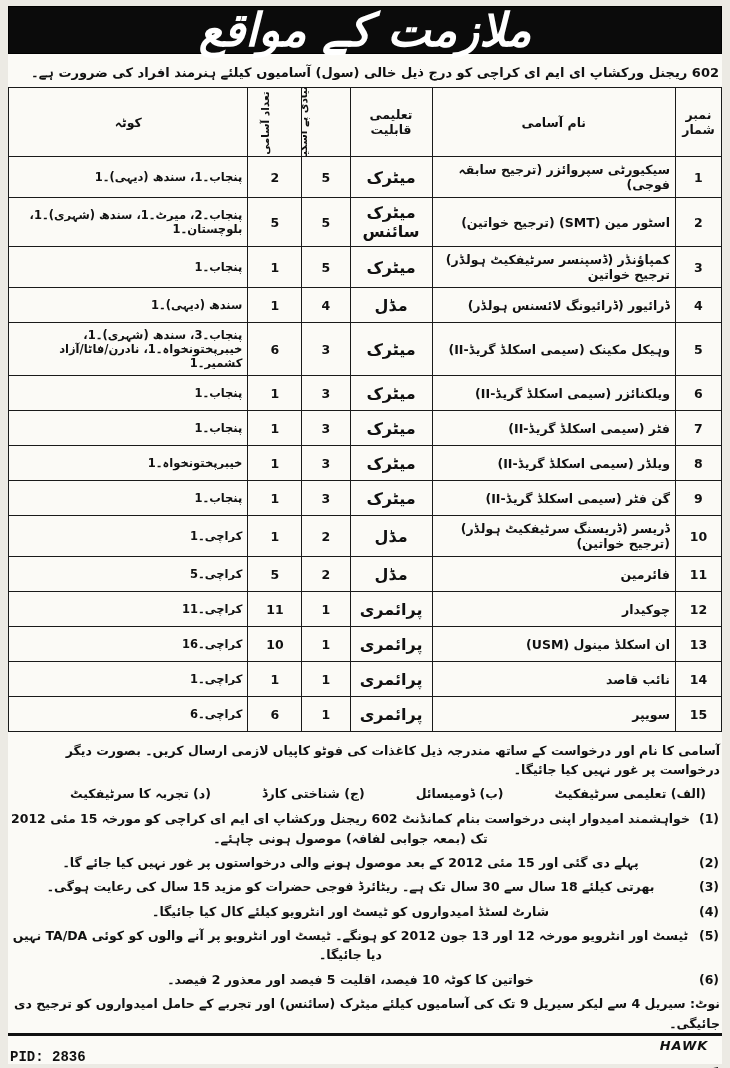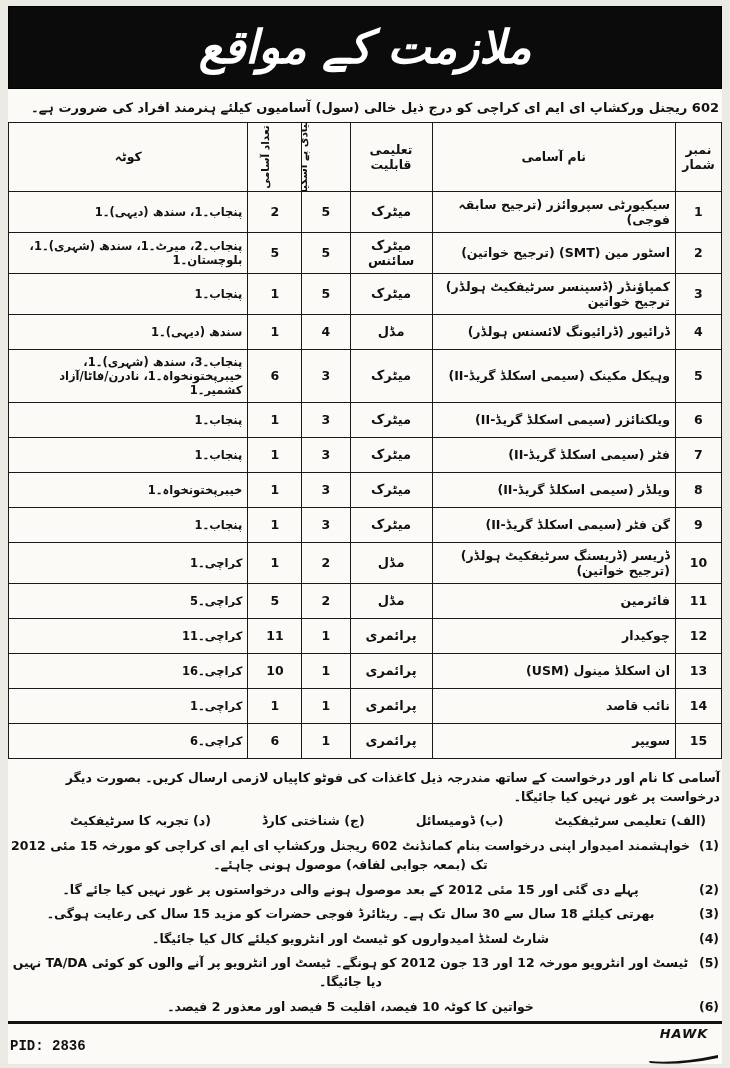--- a/index.html
+++ b/index.html
@@ -34,21 +34,21 @@
     border:1.5px solid #1a1a1a;
     padding:5px 5px;
     font-size:12.5px;font-weight:bold;
     vertical-align:middle;
     overflow:hidden;
   }
   thead th{height:58px;font-size:12.5px;text-align:center;}
   td{height:24px;}
   .c-serial{text-align:center;}
   .c-post{text-align:right;}
-  .c-qual{text-align:center;font-size:13px;}
+  .c-qual{text-align:center;font-size:16px;}
   .c-scale{text-align:center;}
   .c-count{text-align:center;}
   .c-quota{text-align:right;font-size:11.5px;}
   .vert span{
     display:inline-block;
     transform:rotate(-90deg);
     white-space:nowrap;
     font-size:10.5px;
   }
   
@@ -271,20 +271,21 @@
         </div>
         <div class="note-row">
           <span class="note-marker">(5)</span>
           <span class="note-text">ٹیسٹ اور انٹرویو مورخہ 12 اور 13 جون 2012 کو ہونگے۔ ٹیسٹ اور انٹرویو پر آنے والوں کو کوئی TA/DA نہیں دیا جائیگا۔</span>
         </div>
         <div class="note-row">
           <span class="note-marker">(6)</span>
           <span class="note-text">خواتین کا کوٹہ 10 فیصد، اقلیت 5 فیصد اور معذور 2 فیصد۔</span>
         </div>
       </div>
+    <div class="footnote">نوٹ: سیریل 4 سے لیکر سیریل 9 تک کی آسامیوں کیلئے میٹرک (سائنس) اور تجربے کے حامل امیدواروں کو ترجیح دی جائیگی۔</div>
   </div>
 
   <div class="footer">
     <span class="pid">PID: 2836</span>
     <span class="brand">
       <span class="brand-text">HAWK</span>
       <svg class="swoosh" width="72" height="10" viewBox="0 0 72 10" aria-hidden="true">
         <path d="M1 7 Q28 10 70 1 L70 4 Q32 12 2 9 Z" fill="#111"></path>
       </svg>
     </span>

